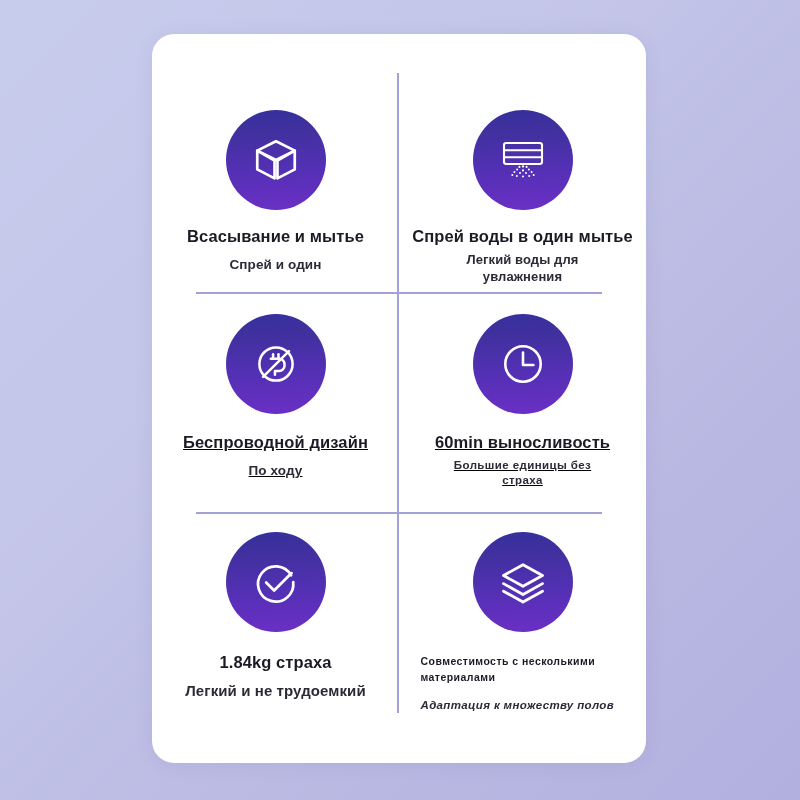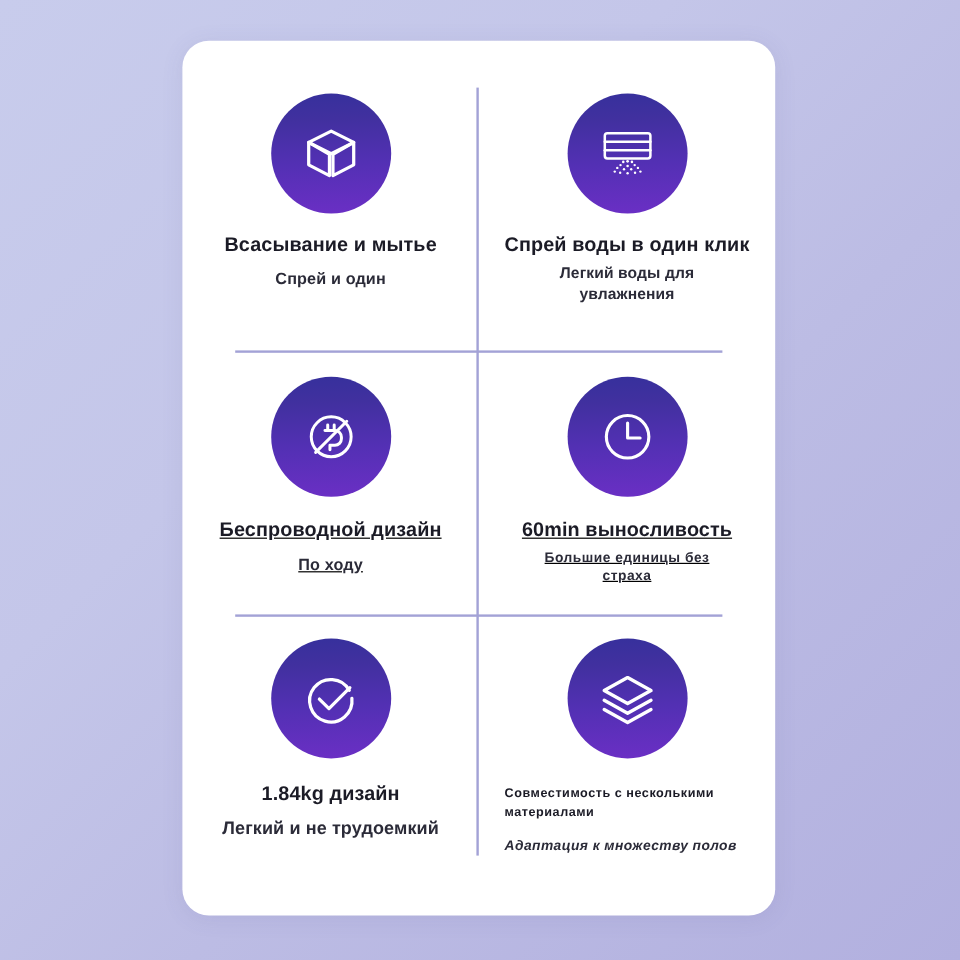--- a/index.html
+++ b/index.html
@@ -65,21 +65,21 @@
   }
 
   .cell {
     position: relative;
     display: flex;
     flex-direction: column;
     align-items: center;
     padding: 0 10px;
   }
 
-  .cell.r1 { padding-top: 44px; }
+  .cell.r1 { padding-top: 76px; }
   .cell.r2 { padding-top: 22px; text-decoration: underline; }
   .cell.r3 { padding-top: 20px; }
 
   
   .icon-circle {
     width: 100px;
     height: 100px;
     border-radius: 50%;
     background: linear-gradient(178deg, #36309c 0%, #41309f 22%, #5330b4 58%, #6b2fc5 100%);
     display: flex;
@@ -185,21 +185,21 @@
                 <circle cx="17.3" cy="43.0" r="1.0"></circle>
                 <circle cx="38.7" cy="43.0" r="1.0"></circle>
                 <circle cx="21.8" cy="43.9" r="1.0"></circle>
                 <circle cx="34.2" cy="43.9" r="1.0"></circle>
                 <circle cx="28" cy="44.4" r="1.0"></circle>
               </g>
             </svg>
           </span>
         </div>
         <div class="titles">
-          <div class="f-title">Спрей воды в один клик</div>
+          <div class="f-title">Спрей воды в один мытье</div>
           <div class="f-sub">Легкий воды для увлажнения</div>
         </div>
       </div>
 
       <div class="cell r2 c3">
         <div class="icon-circle">
           <span>
             <svg width="54" height="54" viewBox="0 0 52 52" fill="none" stroke="#ffffff" stroke-width="2.4" stroke-linejoin="round" stroke-linecap="round">
               <circle cx="26" cy="26" r="16"></circle>
               <line x1="13.5" y1="38.5" x2="38.5" y2="13.5"></line>
@@ -233,21 +233,21 @@
       <div class="cell r3 c5">
         <div class="icon-circle">
           <span>
             <svg width="54" height="54" viewBox="0 0 52 52" fill="none" stroke="#ffffff" stroke-width="2.6" stroke-linejoin="round" stroke-linecap="round">
               <path d="M40.5 19.5 A17 17 0 1 0 42.6 26"></path>
               <path d="M16.5 26.5 L24.2 34.2 L41 17.4"></path>
             </svg>
           </span>
         </div>
         <div class="titles">
-          <div class="f-title">1.84kg дизайн</div>
+          <div class="f-title">1.84kg страха</div>
           <div class="f-sub">Легкий и не трудоемкий</div>
         </div>
       </div>
 
       <div class="cell r3 c6">
         <div class="icon-circle">
           <span>
             <svg width="52" height="52" viewBox="0 0 48 48" fill="none" stroke="#ffffff" stroke-width="2.6" stroke-linejoin="round" stroke-linecap="round">
               <path d="M24 8 L42 18 L24 28 L6 18 Z"></path>
               <path d="M6 25.5 L24 35.5 L42 25.5"></path>

